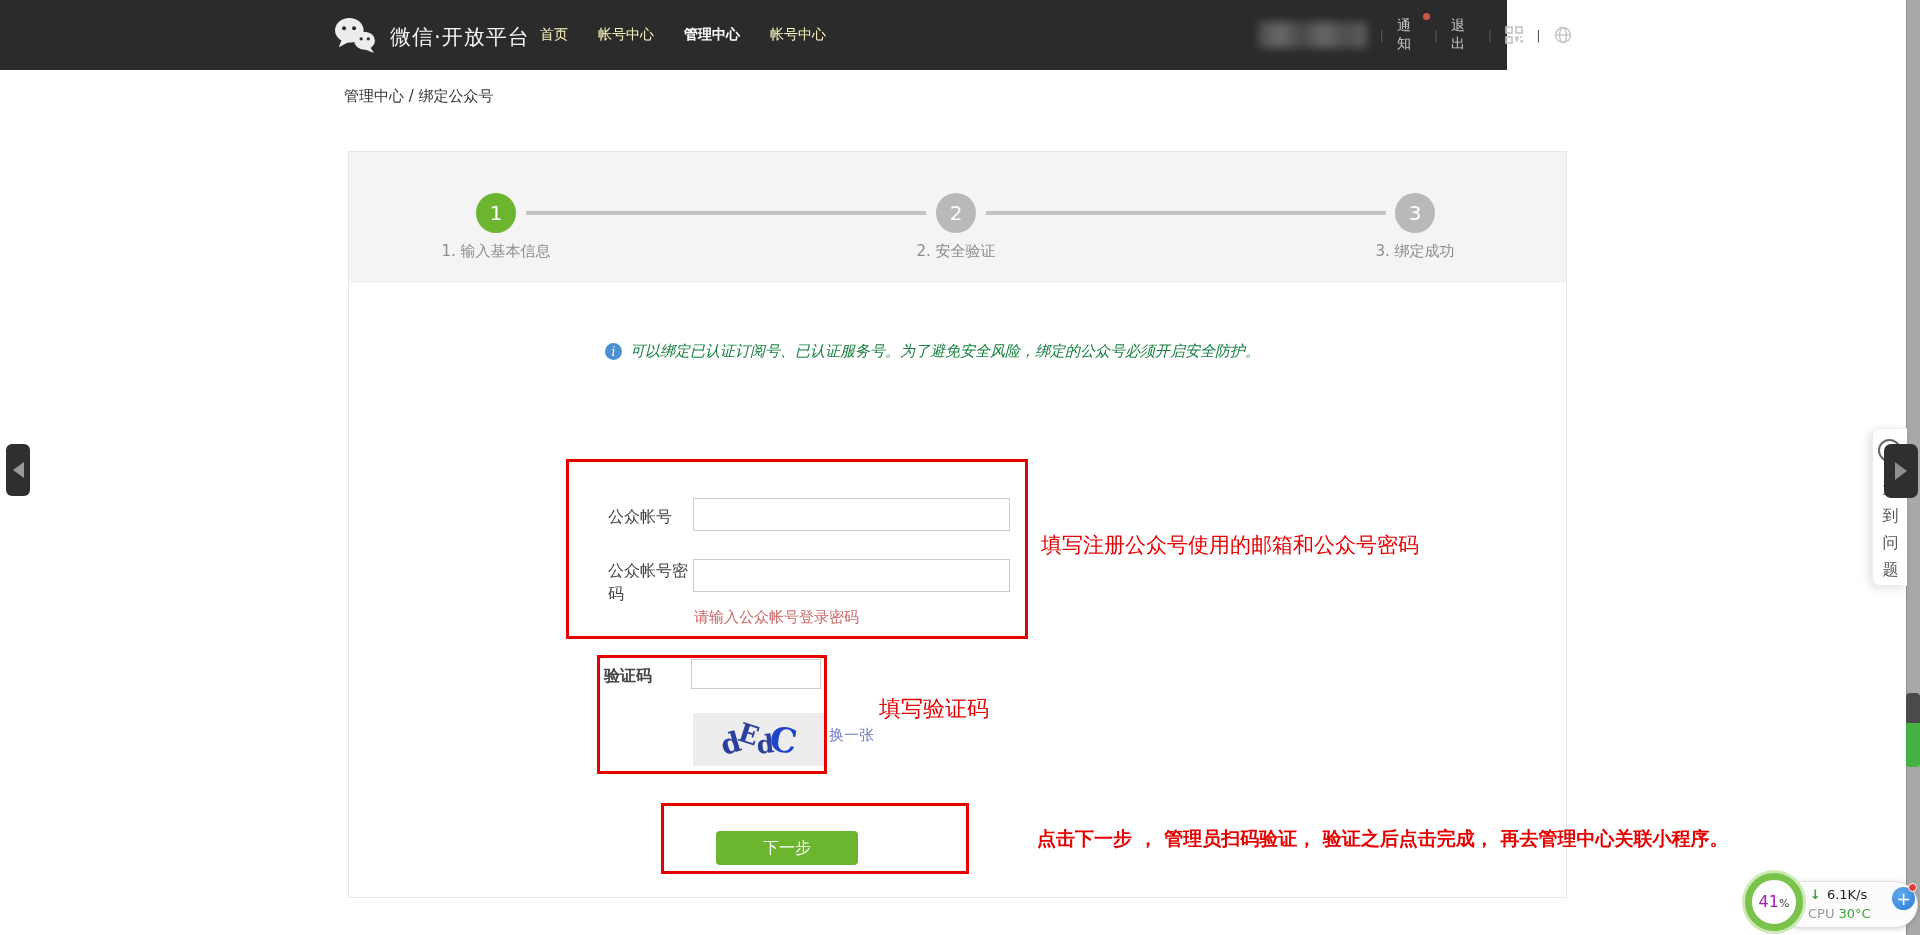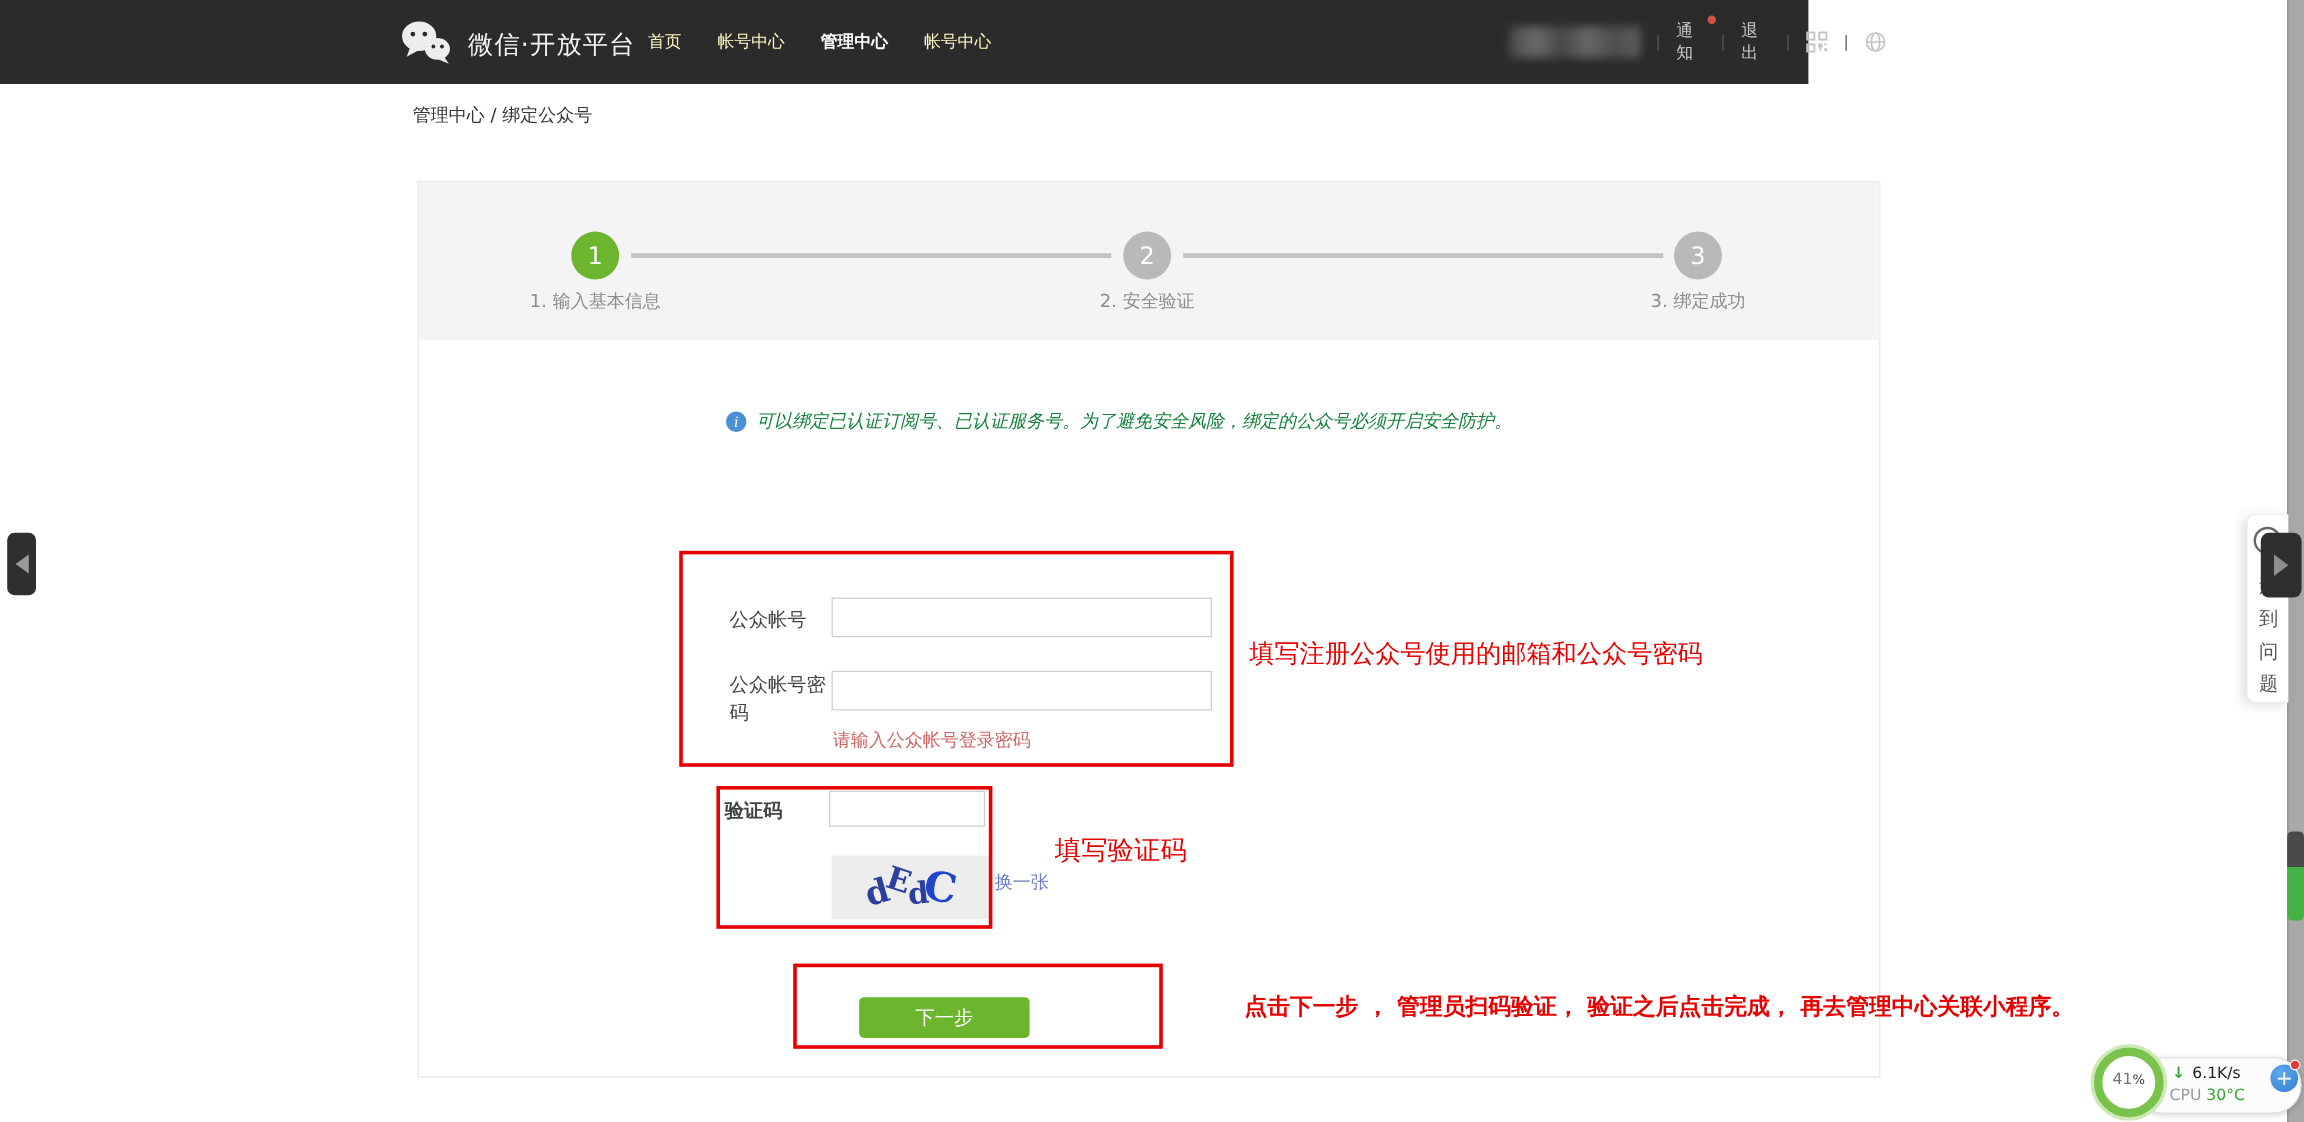--- a/index.html
+++ b/index.html
@@ -92,21 +92,21 @@
   .scroll-thumb { position:absolute; left:1906px; top:693px; width:14px; height:74px; border-radius:4px;
     background:linear-gradient(#4a4a4a 0 40%, #43b143 40% 100%); z-index:11; cursor:grab; }
 
   
   .monitor { position:absolute; left:1744px; top:872px; width:176px; height:62px; z-index:40; }
   .mon-pill { position:absolute; left:35px; top:9px; width:139px; height:47px; background:#fcfcfc;
     border:1px solid #e0e0e0; border-radius:24px; box-shadow:0 1px 5px rgba(0,0,0,.18); }
   .mon-ring { position:absolute; left:1px; top:1px; width:58px; height:58px; border-radius:50%;
     background:#fff; border:7px solid #79c34c; box-shadow:0 0 0 3px #cdeab6;
     display:flex; align-items:baseline; justify-content:center; }
-  .mon-pct { font-size:13px; color:#737373; margin-top:12px; }
+  .mon-pct { font-size:16px; color:#a21caf; margin-top:12px; }
   .mon-pct-sym { font-size:11px; color:#3e3e3e; }
   .mon-row1 { position:absolute; left:66px; top:15px; font-size:13px; color:#222; display:flex; gap:6px; align-items:center; }
   .down-arrow { color:#3aa535; font-weight:bold; }
   .mon-row2 { position:absolute; left:64px; top:34px; font-size:13px; }
   .cpu-label { color:#999; } .cpu-temp { color:#3aa535; }
   .plus-btn { position:absolute; left:148px; top:15px; width:23px; height:23px; border-radius:50%;
     background:radial-gradient(circle at 35% 30%, #61a9ef, #2f7cd0); color:#fff; font-size:17px;
     display:flex; align-items:center; justify-content:center; cursor:pointer; }
   .plus-dot { position:absolute; left:164px; top:11px; width:9px; height:9px; border-radius:50%;
     background:#e23b3b; border:1px solid #fff; }

